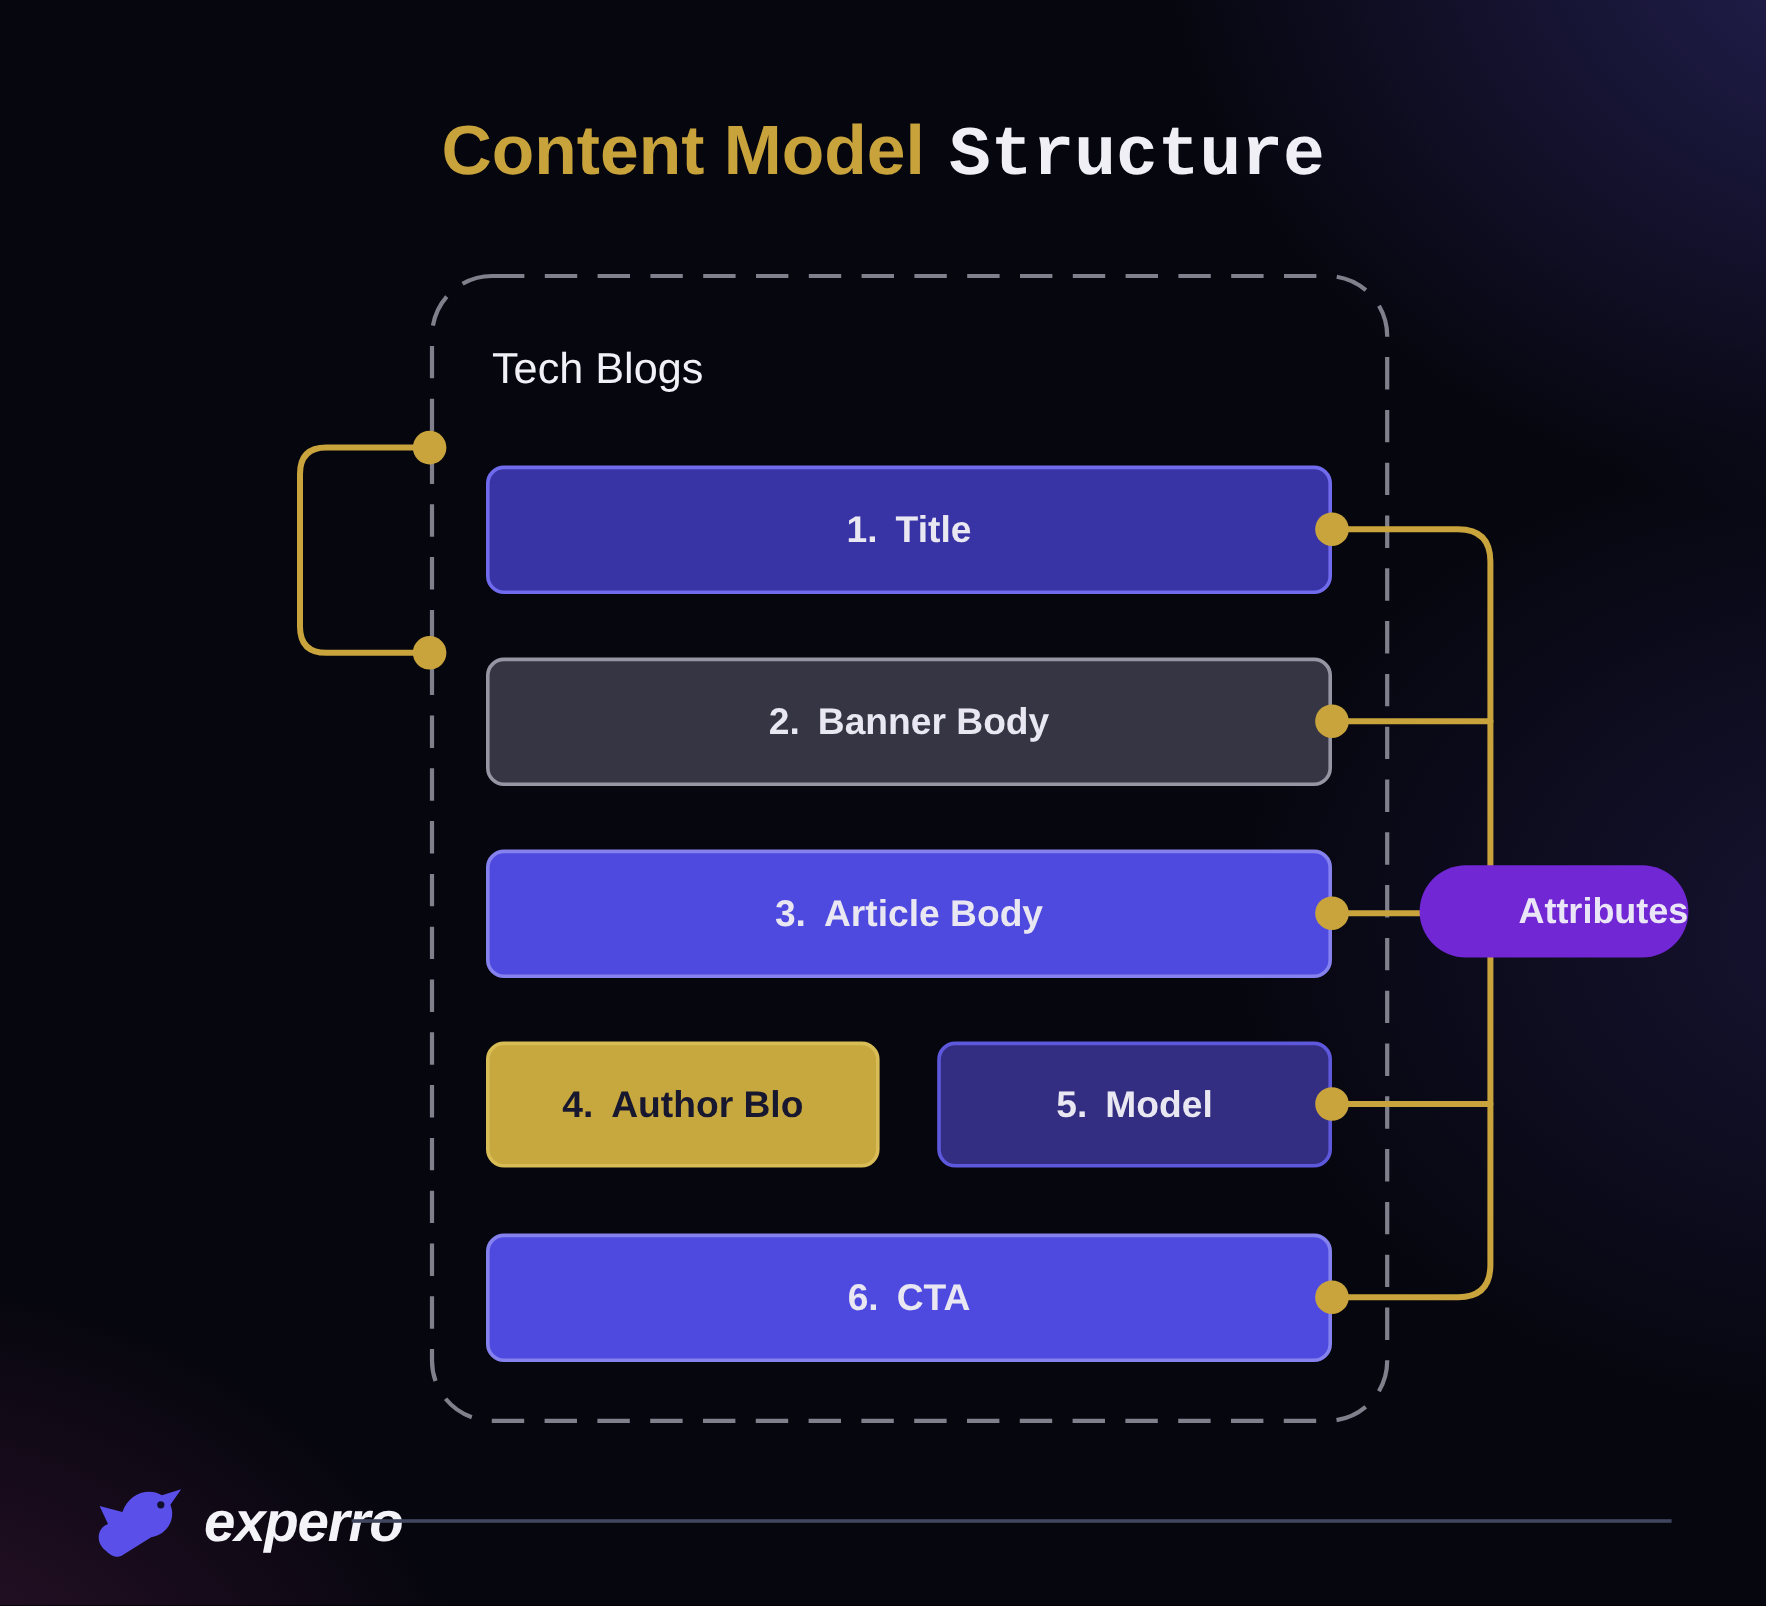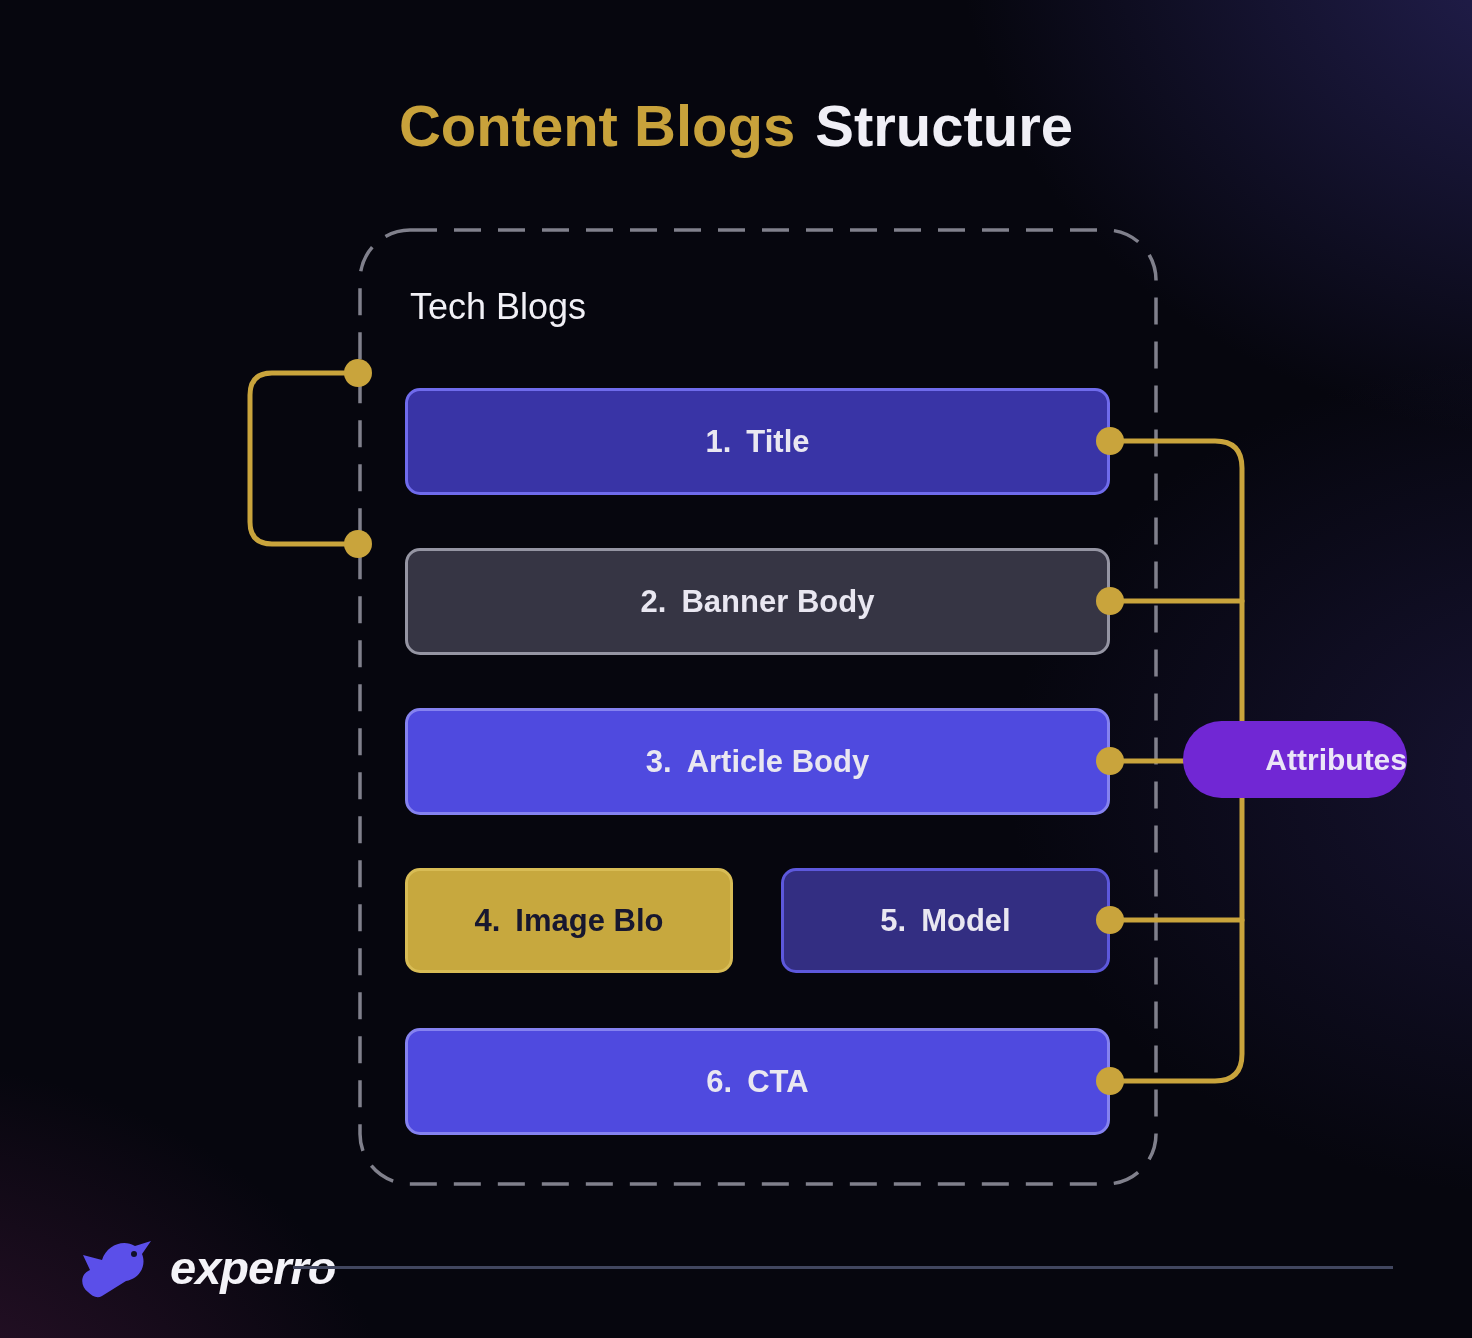--- a/index.html
+++ b/index.html
@@ -20,21 +20,21 @@
   .main-title {
     position: absolute;
     top: 92px; left: 0; width: 100%;
     text-align: center;
     font-size: 58px;
     font-weight: 700;
     letter-spacing: 0px;
     white-space: nowrap;
   }
   .main-title .t-gold  { color: #C8A23B; }
-  .main-title .t-white { color: #F0EFF6; margin-left: 4px; }
+  .main-title .t-white { color: #F0EFF6; margin-left: 4px; font-family: Liberation Mono, monospace; }
 
   
   .dash-svg { position: absolute; left: 0; top: 0; }
   .container-label {
     position: absolute;
     left: 410px; top: 286px;
     color: #F1F0F6;
     font-size: 36px;
     font-weight: 400;
   }
@@ -103,21 +103,21 @@
     width: 1100px; height: 3px;
     background: #41465F;
   }
 </style>
 </head>
 <body>
 
 <div class="canvas">
 
   <div class="main-title">
-    <span class="t-gold">Content Blogs</span>
+    <span class="t-gold">Content Model</span>
     <span class="t-white">Structure</span>
   </div>
 
   <svg class="dash-svg" width="1472" height="1338">
     <rect x="360" y="230" width="796" height="954" rx="50" ry="50" fill="none" stroke="#8E8E9A" stroke-width="3.5" stroke-dasharray="27 17" opacity="0.9"></rect>
   </svg>
 
   <div class="container-label">Tech Blogs</div>
 
   <div class="node node-indigo box-1">
@@ -127,21 +127,21 @@
   <div class="node node-slate box-2">
     <span class="num">2.</span>
     <span>Banner Body</span>
   </div>
   <div class="node node-blue box-3">
     <span class="num">3.</span>
     <span>Article Body</span>
   </div>
   <div class="node node-gold box-4">
     <span class="num">4.</span>
-    <span>Image Blo</span>
+    <span>Author Blo</span>
   </div>
   <div class="node node-navy box-5">
     <span class="num">5.</span>
     <span>Model</span>
   </div>
   <div class="node node-blue box-6">
     <span class="num">6.</span>
     <span>CTA</span>
   </div>
 

